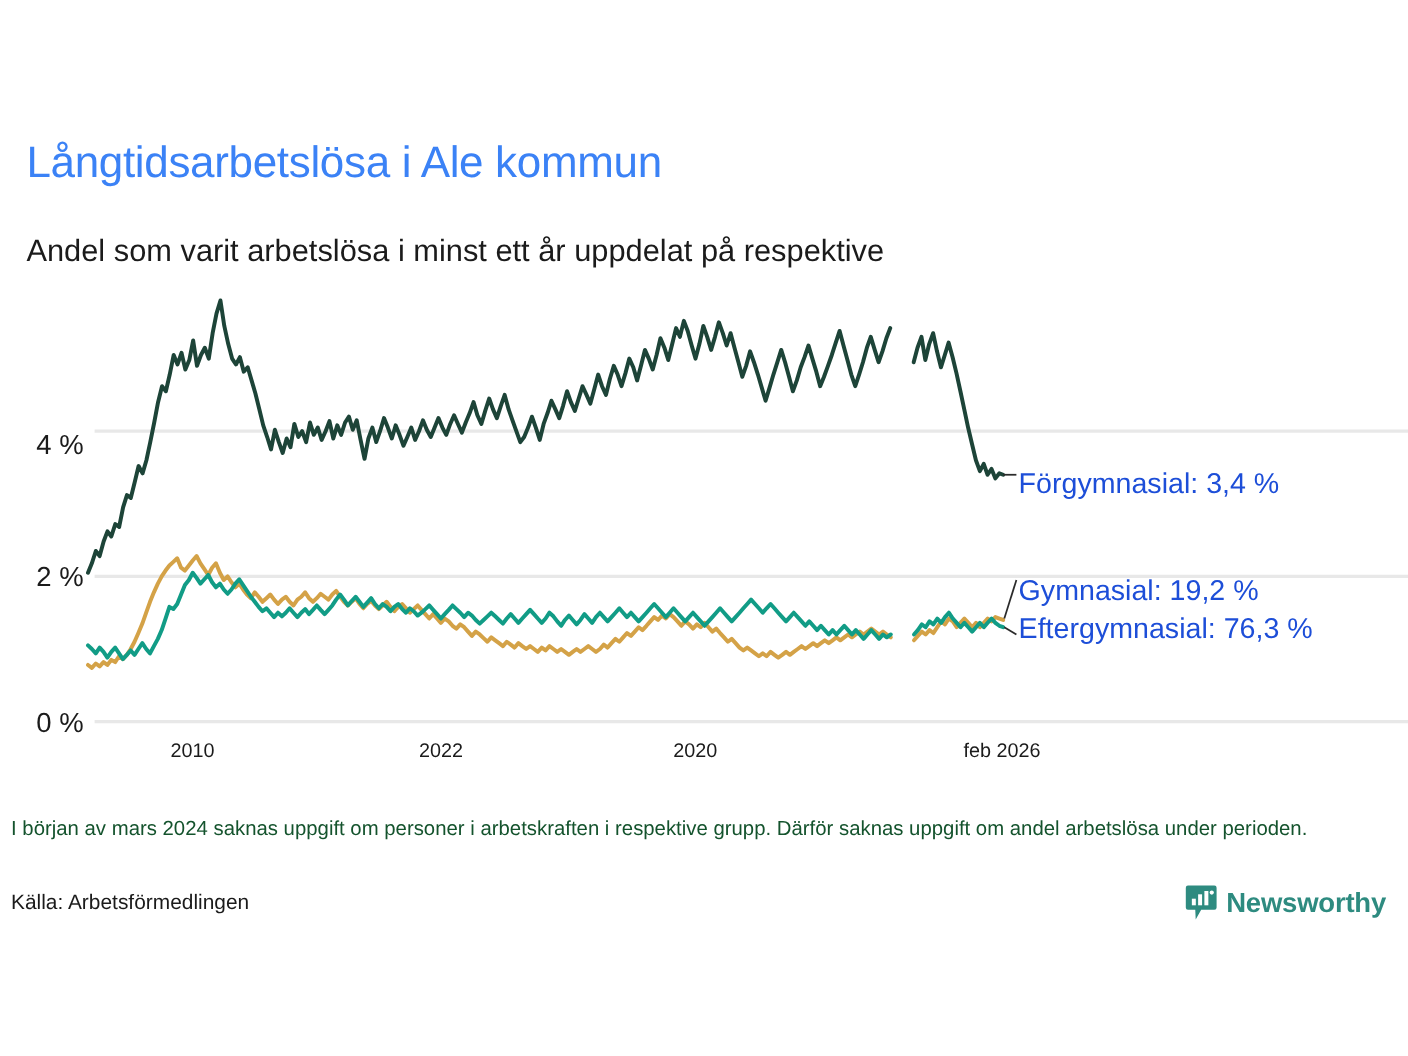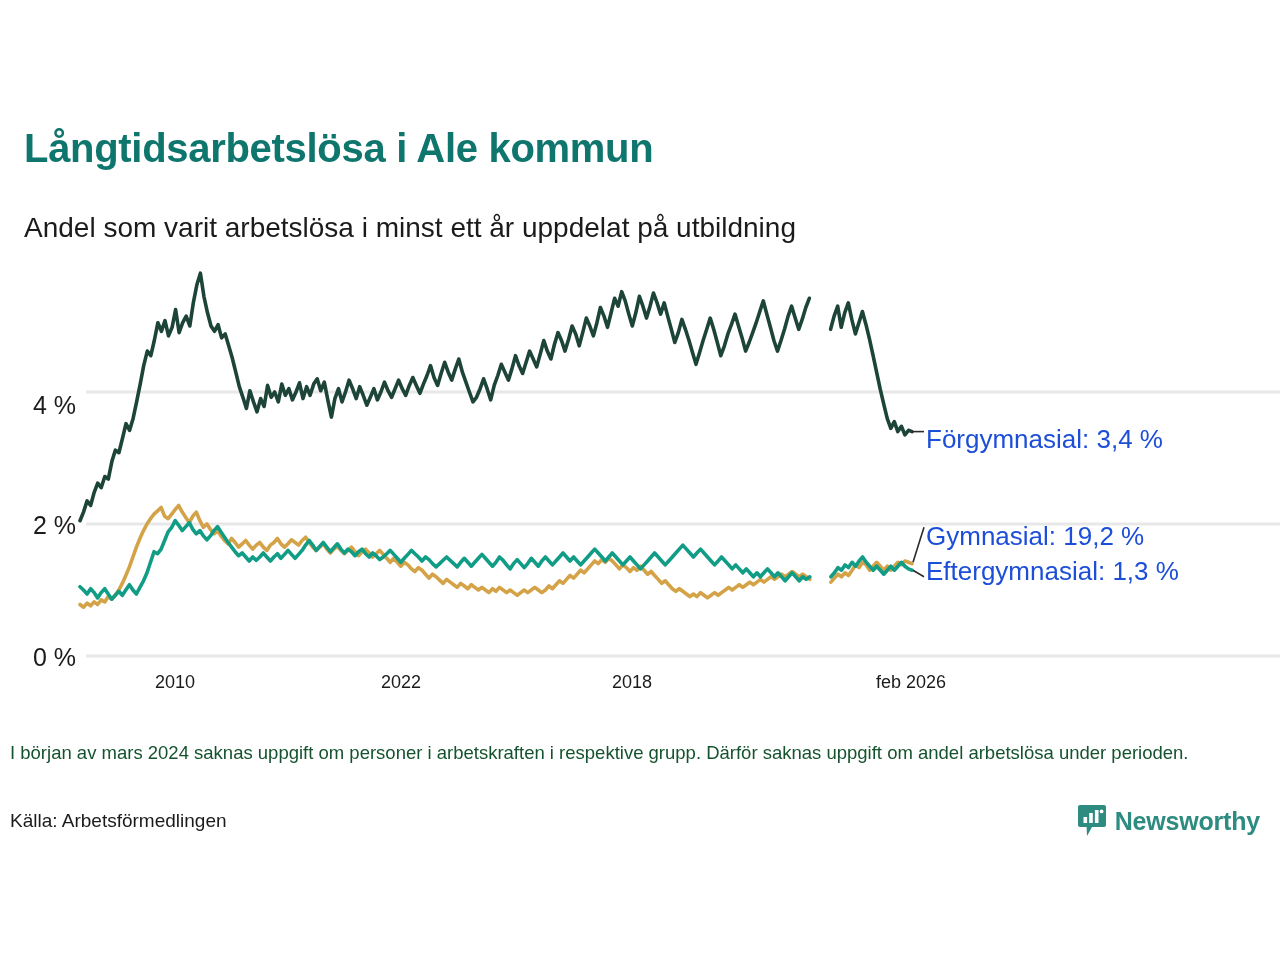--- a/index.html
+++ b/index.html
@@ -19,23 +19,23 @@
   .page {
     position: absolute;
     inset: 0;
   }
   
   .chart-title {
     position: absolute;
     left: 24px;
     top: 126px;
     font-size: 40px;
-    font-weight: bold;
+    font-weight: normal;
     letter-spacing: -0.3px;
-    color: #0f766e;
+    color: #3b82f6;
     white-space: nowrap;
   }
   .chart-subtitle {
     position: absolute;
     left: 24px;
     top: 212px;
     font-size: 28px;
     font-weight: normal;
     color: #1b1b1b;
     white-space: nowrap;
@@ -110,21 +110,21 @@
     letter-spacing: -0.2px;
   }
 </style>
 </head>
 <body>
 
 <div class="page">
 
   <div class="chart-title">Långtidsarbetslösa i Ale kommun</div>
 
-  <div class="chart-subtitle">Andel som varit arbetslösa i minst ett år uppdelat på utbildning</div>
+  <div class="chart-subtitle">Andel som varit arbetslösa i minst ett år uppdelat på respektive</div>
 
   <div class="plot-area">
     <svg class="plot-svg" id="plot-svg" width="1280" height="410">
         <line x1="86" x2="1280" y1="396" y2="396" stroke="#e8e8e8" stroke-width="3"></line>
         <line x1="86" x2="1280" y1="264" y2="264" stroke="#e8e8e8" stroke-width="3"></line>
         <line x1="86" x2="1280" y1="132" y2="132" stroke="#e8e8e8" stroke-width="3"></line>
         <polyline points="80.0,260.7 83.5,252.1 87.1,240.9 90.6,245.5 94.2,232.3 97.7,223.1 101.2,227.7 104.8,216.5 108.3,219.1 111.9,201.3 115.4,190.1 118.9,192.7 122.5,178.2 126.0,163.7 129.6,170.3 133.1,158.4 136.6,141.9 140.2,124.1 143.7,105.6 147.3,91.1 150.8,95.7 154.3,80.5 157.9,62.7 161.4,71.3 165.0,60.7 168.5,75.9 172.1,67.3 175.6,49.5 179.1,72.6 182.7,62.7 186.2,56.1 189.8,66.0 193.3,42.9 196.8,25.1 200.4,13.2 203.9,36.3 207.5,52.8 211.0,66.0 214.5,71.3 218.1,64.7 221.6,77.9 225.2,73.9 228.7,85.8 232.2,97.7 235.8,112.2 239.3,126.7 242.9,137.3 246.4,148.5 249.9,130.7 253.5,141.9 257.0,151.8 260.6,138.6 264.1,146.5 267.6,125.4 271.2,137.3 274.7,132.0 278.3,141.9 281.8,124.1 285.3,135.3 288.9,128.7 292.4,139.9 296.0,132.0 299.5,122.8 303.0,138.6 306.6,126.7 310.1,135.3 313.7,124.1 317.2,118.8 320.7,130.7 324.3,122.1 327.8,139.9 331.4,157.1 334.9,138.6 338.5,128.7 342.0,141.9 345.5,132.0 349.1,120.1 352.6,128.7 356.2,138.6 359.7,126.7 363.2,135.3 366.8,145.2 370.3,137.3 373.9,128.7 377.4,139.9 380.9,132.0 384.5,122.1 388.0,130.7 391.6,137.3 395.1,128.7 398.6,120.1 402.2,128.7 405.7,135.3 409.3,125.4 412.8,117.5 416.3,125.4 419.9,133.3 423.4,124.1 427.0,115.5 430.5,105.6 434.0,117.5 437.6,125.4 441.1,113.5 444.7,102.3 448.2,112.2 451.7,120.1 455.3,108.9 458.8,99.0 462.4,112.2 465.9,122.1 469.4,132.0 473.0,141.9 476.5,137.3 480.1,128.7 483.6,118.8 487.1,128.7 490.7,139.9 494.2,125.4 497.8,115.5 501.3,104.3 504.9,112.2 508.4,120.1 511.9,108.9 515.5,95.7 519.0,105.6 522.6,113.5 526.1,102.3 529.6,91.1 533.2,99.0 536.7,106.9 540.3,93.7 543.8,80.5 547.3,91.1 550.9,99.0 554.4,84.5 558.0,72.6 561.5,80.5 565.0,91.1 568.6,79.2 572.1,66.0 575.7,73.9 579.2,85.8 582.7,72.6 586.3,58.1 589.8,66.0 593.4,75.9 596.9,62.7 600.4,47.5 604.0,56.1 607.5,67.3 611.1,52.8 614.6,38.3 618.1,46.2 621.7,31.7 625.2,40.9 628.8,54.1 632.3,66.0 635.8,52.8 639.4,36.3 642.9,46.2 646.5,58.1 650.0,46.2 653.5,33.0 657.1,42.9 660.6,54.1 664.2,42.9 667.7,56.1 671.3,69.3 674.8,82.5 678.3,72.6 681.9,59.4 685.4,69.3 689.0,80.5 692.5,92.4 696.0,104.3 699.6,92.4 703.1,80.5 706.7,69.3 710.2,58.1 713.7,69.3 717.3,82.5 720.8,95.7 724.4,85.8 727.9,73.9 731.4,64.7 735.0,54.1 738.5,66.0 742.1,77.9 745.6,91.1 749.1,82.5 752.7,72.6 756.2,62.7 759.8,51.5 763.3,40.9 766.8,54.1 770.4,67.3 773.9,80.5 777.5,91.1 781.0,80.5 784.5,69.3 788.1,56.1 791.6,46.2 795.2,58.1 798.7,69.3 802.2,59.4 805.8,47.5 809.3,38.3" fill="none" stroke="#1d4438" stroke-width="3.6" stroke-linejoin="round" stroke-linecap="round"></polyline>
         <polyline points="830.6,69.3 834.1,56.1 837.7,46.2 841.2,67.3 844.7,52.8 848.3,42.9 851.8,59.4 855.4,73.9 858.9,62.7 862.4,51.5 866.0,64.7 869.5,79.2 873.1,95.7 876.6,112.2 880.1,128.7 883.7,143.9 887.2,158.4 890.8,168.3 894.3,161.7 897.8,171.6 901.4,166.3 904.9,174.9 908.5,170.3 912.0,171.6" fill="none" stroke="#1d4438" stroke-width="3.6" stroke-linejoin="round" stroke-linecap="round"></polyline>
         <polyline points="80.0,344.5 83.5,347.2 87.1,343.2 90.6,345.8 94.1,341.9 97.6,344.5 101.2,339.9 104.7,341.9 108.2,336.6 111.7,339.2 115.3,335.3 118.8,330.0 122.3,323.4 125.8,315.5 129.4,306.9 132.9,297.0 136.4,287.1 139.9,278.5 143.5,270.6 147.0,264.0 150.5,258.7 154.0,254.1 157.6,250.8 161.1,247.5 164.6,256.1 168.1,258.7 171.7,254.1 175.2,249.5 178.7,245.5 182.2,252.1 185.8,257.4 189.3,262.7 192.8,256.1 196.3,252.1 199.9,260.7 203.4,267.3 206.9,264.0 210.4,269.3 214.0,273.9 217.5,270.6 221.0,275.9 224.5,280.5 228.1,283.8 231.6,278.5 235.1,282.5 238.6,287.1 242.2,283.8 245.7,280.5 249.2,285.1 252.7,289.1 256.3,285.1 259.8,282.5 263.3,287.1 266.8,290.4 270.4,285.1 273.9,282.5 277.4,278.5 280.9,283.8 284.5,287.1 288.0,283.8 291.5,279.8 295.1,282.5 298.6,285.1 302.1,280.5 305.6,277.2 309.2,282.5 312.7,287.1 316.2,290.4 319.7,287.1 323.3,283.8 326.8,289.1 330.3,293.0 333.8,289.1 337.4,286.4 340.9,290.4 344.4,293.7 347.9,290.4 351.5,287.1 355.0,291.7 358.5,295.7 362.0,291.7 365.6,289.1 369.1,293.0 372.6,297.0 376.1,293.7 379.7,290.4 383.2,294.4 386.7,298.3 390.2,302.3 393.8,298.3 397.3,302.3 400.8,306.2 404.3,302.3 407.9,304.9 411.4,308.9 414.9,311.5 418.4,307.6 422.0,310.2 425.5,314.2 429.0,318.1 432.5,314.2 436.1,316.8 439.6,320.1 443.1,323.4 446.6,319.4 450.2,322.1 453.7,324.7 457.2,327.4 460.7,323.4 464.3,326.0 467.8,328.7 471.3,324.7 474.8,327.4 478.4,330.0 481.9,327.4 485.4,330.0 488.9,332.6 492.5,328.7 496.0,331.3 499.5,327.4 503.1,330.0 506.6,332.6 510.1,330.0 513.6,332.6 517.2,335.3 520.7,332.6 524.2,330.0 527.7,332.6 531.3,330.0 534.8,327.4 538.3,330.0 541.8,332.6 545.4,330.0 548.9,326.0 552.4,328.7 555.9,324.7 559.5,320.8 563.0,323.4 566.5,319.4 570.0,315.5 573.6,318.1 577.1,314.2 580.6,310.2 584.1,312.8 587.7,308.9 591.2,304.9 594.7,301.0 598.2,303.6 601.8,299.6 605.3,302.3 608.8,298.3 612.3,301.0 615.9,304.9 619.4,308.9 622.9,304.9 626.4,307.6 630.0,311.5 633.5,307.6 637.0,310.2 640.5,306.2 644.1,310.2 647.6,314.2 651.1,311.5 654.6,315.5 658.2,319.4 661.7,323.4 665.2,320.8 668.7,324.7 672.3,328.7 675.8,331.3 679.3,328.7 682.8,331.3 686.4,334.0 689.9,336.6 693.4,334.0 696.9,336.6 700.5,332.6 704.0,335.3 707.5,337.9 711.1,335.3 714.6,332.6 718.1,335.3 721.6,332.6 725.2,330.0 728.7,327.4 732.2,330.0 735.7,327.4 739.3,324.7 742.8,327.4 746.3,324.7 749.8,322.1 753.4,324.7 756.9,322.1 760.4,319.4 763.9,322.1 767.5,319.4 771.0,316.8 774.5,319.4 778.0,316.8 781.6,314.2 785.1,316.8 788.6,314.2 792.1,311.5 795.7,314.2 799.2,316.8 802.7,314.2 806.2,316.8 809.8,319.4" fill="none" stroke="#d4a247" stroke-width="3.6" stroke-linejoin="round" stroke-linecap="round"></polyline>
         <polyline points="830.9,322.1 834.4,318.1 838.0,314.2 841.5,316.8 845.0,312.8 848.5,315.5 852.1,310.2 855.6,304.9 859.1,307.6 862.6,302.3 866.2,304.9 869.7,310.2 873.2,306.2 876.7,302.3 880.3,306.2 883.8,310.2 887.3,306.2 890.8,310.2 894.4,306.2 897.9,302.3 901.4,304.9 904.9,301.0 908.5,302.3 912.0,303.6" fill="none" stroke="#d4a247" stroke-width="3.6" stroke-linejoin="round" stroke-linecap="round"></polyline>
@@ -135,26 +135,26 @@
         <line x1="913" y1="310.2" x2="924" y2="316.8" stroke="#2b2b2b" stroke-width="1.6"></line>
       </svg>
   </div>
 
   <div class="y-tick-label" id="ytick-0" style="top:391px">4 %</div>
   <div class="y-tick-label" id="ytick-1" style="top:511px">2 %</div>
   <div class="y-tick-label" id="ytick-2" style="top:643px">0 %</div>
 
   <div class="x-tick-label" style="left:175px">2010</div>
   <div class="x-tick-label" style="left:401px">2022</div>
-  <div class="x-tick-label" style="left:632px">2018</div>
+  <div class="x-tick-label" style="left:632px">2020</div>
   <div class="x-tick-label" style="left:911px">feb 2026</div>
 
   <div class="series-label" style="left:926px; top:424px">Förgymnasial: 3,4 %</div>
   <div class="series-label" style="left:926px; top:521px">Gymnasial: 19,2 %</div>
-  <div class="series-label" style="left:926px; top:556px">Eftergymnasial: 1,3 %</div>
+  <div class="series-label" style="left:926px; top:556px">Eftergymnasial: 76,3 %</div>
 
   <div class="footnote">I början av mars 2024 saknas uppgift om personer i arbetskraften i respektive grupp. Därför saknas uppgift om andel arbetslösa under perioden.</div>
 
   <div class="source">Källa: Arbetsförmedlingen</div>
 
   <div class="brand">
     <span style="display:block;line-height:0">
       <svg width="30" height="34" viewBox="0 0 30 34" aria-hidden="true">
         <path d="M3 1 H27 A2 2 0 0 1 29 3 V21 A2 2 0 0 1 27 23 H15 L10 32 L9.6 23 H3 A2 2 0 0 1 1 21 V3 A2 2 0 0 1 3 1 Z" fill="#2e8b80"></path>
         <rect x="6.5" y="13" width="3.6" height="6" fill="#ffffff"></rect>

